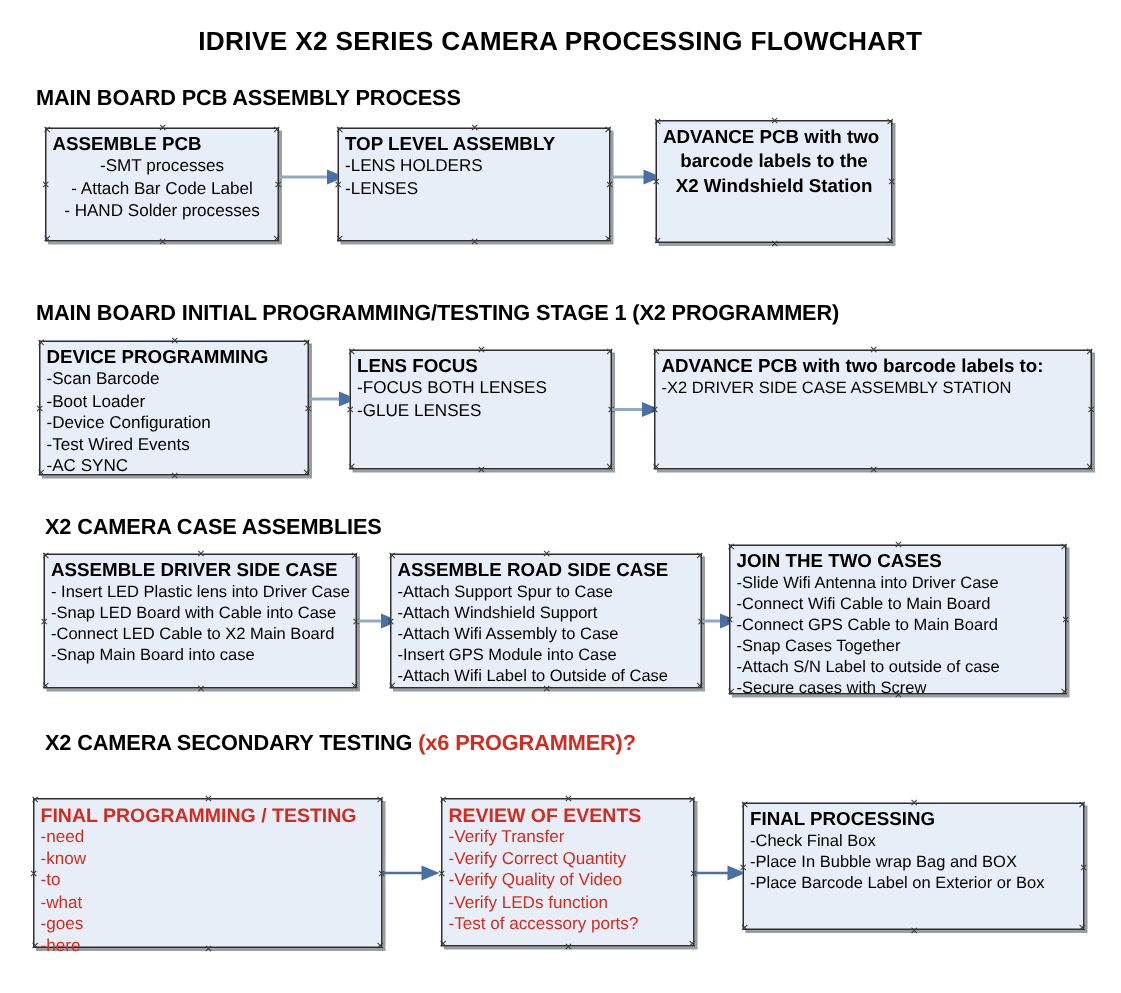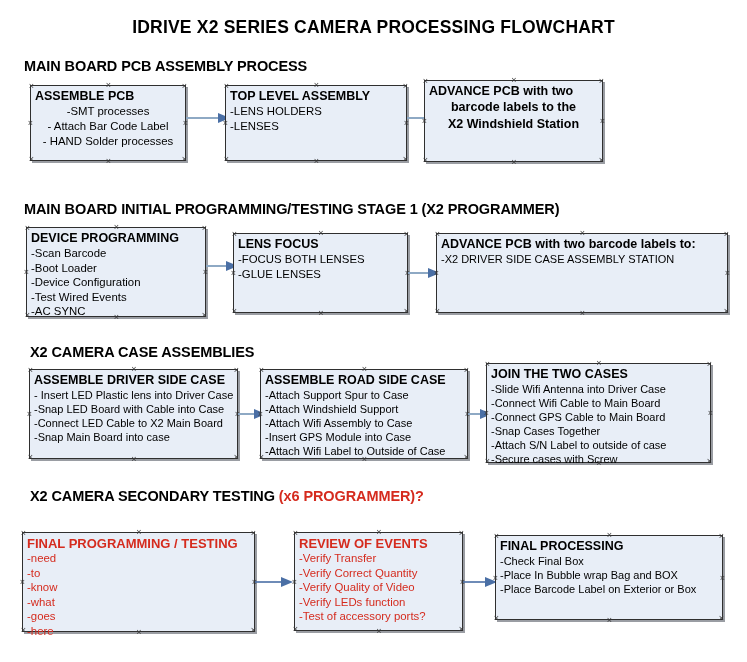--- a/index.html
+++ b/index.html
@@ -143,21 +143,21 @@
     <div class="handle" style="left:-3px; bottom:-3px;"></div>
     <div class="handle" style="left:calc(50% - 3px); bottom:-5px;"></div>
     <div class="handle" style="right:-3px; bottom:-3px;"></div>
   </div>
 
   <svg class="arrow-svg" style="left:407px; top:112px;" width="36" height="12">
     <line x1="0" y1="6" x2="24" y2="6" stroke="#8ea9c4" stroke-width="2"></line>
     <polygon points="22,1 34,6 22,11" fill="#4a6fa5"></polygon>
   </svg>
 
-  <div class="box bold-lines" style="left:424px; top:80px; width:179px; height:82px;">
+  <div class="box bold-lines" style="left:437px; top:80px; width:158px; height:82px;">
     <div class="box-inner">
       <div class="box-title">ADVANCE PCB with two</div>
       <div class="box-line">barcode labels to the</div>
       <div class="box-line"> X2 Windshield Station</div>
     </div>
     <div class="handle" style="left:-3px; top:-3px;"></div>
     <div class="handle" style="left:calc(50% - 3px); top:-4px;"></div>
     <div class="handle" style="right:-3px; top:-3px;"></div>
     <div class="handle" style="left:-4px; top:calc(50% - 3px);"></div>
     <div class="handle" style="right:-4px; top:calc(50% - 3px);"></div>
@@ -302,22 +302,22 @@
   </div>
 
   <div class="section-head" style="left:30px; top:488px;">
     <span>X2 CAMERA SECONDARY TESTING </span><span class="accent">(x6 PROGRAMMER)?</span>
   </div>
 
   <div class="box red" style="left:22px; top:532px; width:233px; height:100px;">
     <div class="box-inner">
       <div class="box-title">FINAL PROGRAMMING / TESTING</div>
       <div class="box-line">-need</div>
+      <div class="box-line">-know</div>
       <div class="box-line">-to</div>
-      <div class="box-line">-know</div>
       <div class="box-line">-what</div>
       <div class="box-line">-goes</div>
       <div class="box-line">-here</div>
     </div>
     <div class="handle" style="left:-3px; top:-3px;"></div>
     <div class="handle" style="left:calc(50% - 3px); top:-4px;"></div>
     <div class="handle" style="right:-3px; top:-3px;"></div>
     <div class="handle" style="left:-4px; top:calc(50% - 3px);"></div>
     <div class="handle" style="right:-4px; top:calc(50% - 3px);"></div>
     <div class="handle" style="left:-3px; bottom:-3px;"></div>

